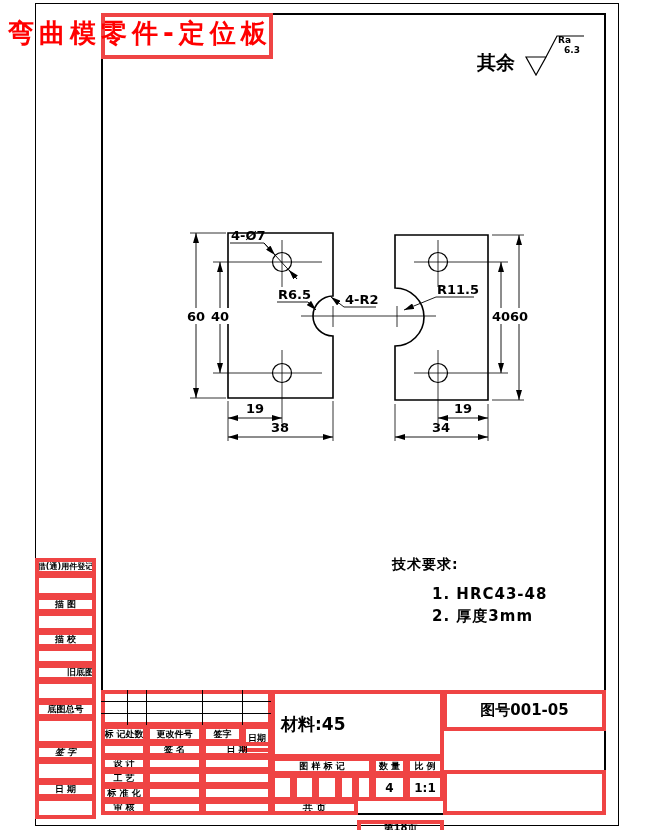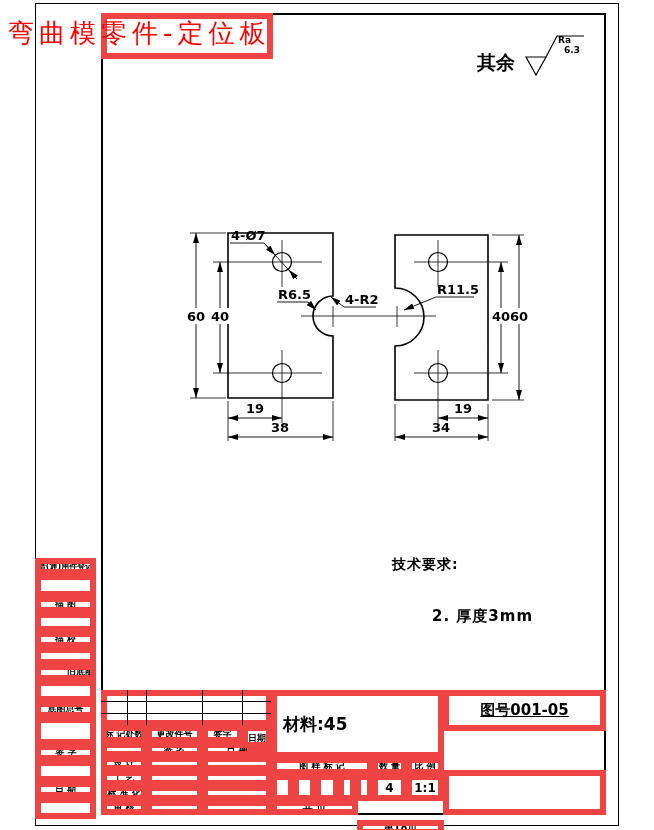--- a/index.html
+++ b/index.html
@@ -1,33 +1,33 @@
 <!DOCTYPE html>
 <html><head>
 <meta charset="utf-8">
 <style>
   html,body{margin:0;padding:0;background:#fff;}
   .page{position:relative;width:654px;height:830px;background:#fff;overflow:hidden;
         font-family:"DejaVu Sans",sans-serif;color:#000;}
   .abs{position:absolute;box-sizing:border-box;}
-  .b{border:6px solid #ef4444;}
+  .b{border:4px solid #ef4444;}
   .cell{display:flex;align-items:center;justify-content:center;font-weight:bold;overflow:hidden;white-space:nowrap;}
   .outer{border:1px solid #000;}
   .inner{border:2px solid #000;}
   .vline{background:#000;width:1px;}
   .hline{background:#000;height:1px;}
-  .main-title{color:#f00;font-size:26px;font-weight:normal;letter-spacing:5px;white-space:nowrap;}
+  .main-title{color:#f00;font-size:26px;font-weight:bold;letter-spacing:5px;white-space:nowrap;}
   .qiyu{font-size:19px;font-weight:bold;}
   .tech-h{font-size:14px;font-weight:bold;letter-spacing:1px;}
   .tech-i{font-size:15px;font-weight:bold;line-height:21px;letter-spacing:1px;}
   .f8{font-size:8px;}
   .f9{font-size:9px;}
   .f10{font-size:10px;}
   .f12{font-size:12px;}
-  .f15{font-size:15px;text-decoration:underline;}
+  .f15{font-size:15px;}
   .mat{font-size:17px;justify-content:flex-start;padding-left:6px;}
   .partname{font-size:23px;letter-spacing:8px;}
   svg text{font-family:"DejaVu Sans",sans-serif;font-weight:bold;}
   .pl{fill:none;stroke:#000;stroke-width:1.6;}
   .circ{fill:none;stroke:#000;stroke-width:1.2;}
   .cl,.ext{fill:none;stroke:#000;stroke-width:0.8;}
   .dim,.ldr{fill:none;stroke:#000;stroke-width:0.9;}
   .dt{font-size:13px;}
   .lbl{font-size:13px;}
 </style>
@@ -108,20 +108,21 @@
     <text class="lbl" x="345" y="304">4-R2</text>
     <path class="ldr" d="M344,307 H376"></path>
     <path class="ldr" marker-end="url(#ar)" d="M344,307 L331,297"></path>
 
     <text class="lbl" x="437" y="294">R11.5</text>
     <path class="ldr" d="M436,297 H474"></path>
     <path class="ldr" marker-end="url(#ar)" d="M436,297 L404,310"></path>
   </svg>
 
   <div class="abs tech-h" style="left:392px;top:556px;">技术要求:</div>
+  <div class="abs tech-i" style="left:432px;top:584px;">1.  HRC43-48</div>
   <div class="abs tech-i" style="left:432px;top:606px;">2. 厚度3mm</div>
 
   <div class="abs b cell f8" style="left:35px;top:558px;width:61px;height:17px;">借(通)用件登记</div>
   <div class="abs b" style="left:35px;top:574px;width:61px;height:23px;"></div>
   <div class="abs b cell f9" style="left:35px;top:596px;width:61px;height:17px;">描  图</div>
   <div class="abs b" style="left:35px;top:612px;width:61px;height:20px;"></div>
   <div class="abs b cell f9" style="left:35px;top:631px;width:61px;height:17px;">描  校</div>
   <div class="abs b" style="left:35px;top:647px;width:61px;height:18px;"></div>
   <div class="abs b cell f9" style="left:35px;top:664px;width:61px;height:17px;padding-left:48px;">旧底图总号</div>
   <div class="abs b" style="left:35px;top:680px;width:61px;height:22px;"></div>

